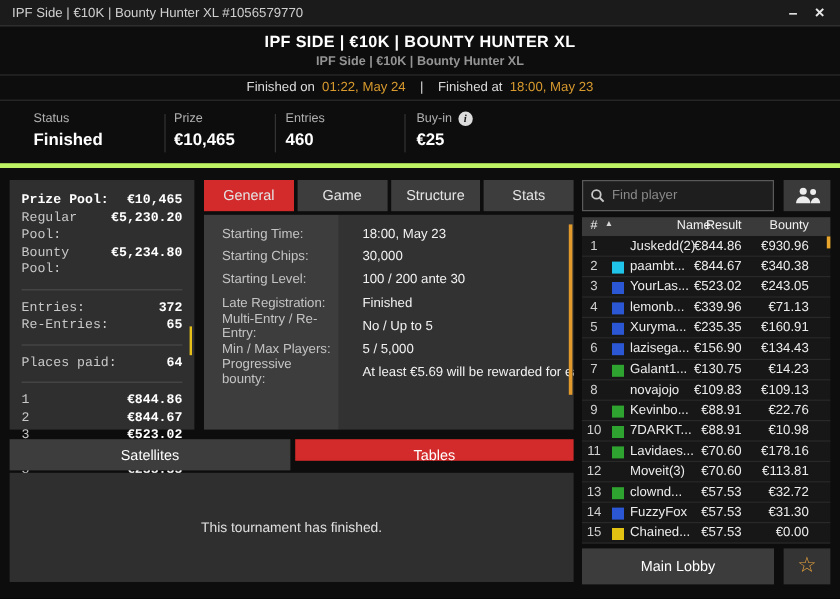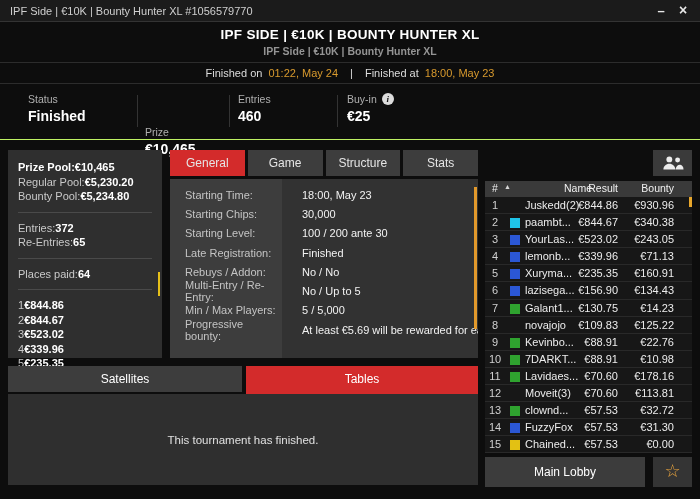--- a/index.html
+++ b/index.html
@@ -22,33 +22,33 @@
   .sub-title { position:absolute; top:45px; left:0; right:0; text-align:center; color:#949494;
                font-size:10.5px; font-weight:bold; }
 
   
   .timebar { position:absolute; top:62px; left:0; right:0; height:22px; border-top:1px solid #2c2c2c;
              border-bottom:1px solid #2c2c2c; display:flex; justify-content:center; align-items:center;
              gap:6px; font-size:11px; color:#dcdcdc; }
   .orange { color:#d89a2e; }
 
   
-  .statsrow { position:absolute; top:84px; left:0; right:0; height:56px; border-bottom:1px solid #bef264; }
+  .statsrow { position:absolute; top:84px; left:0; right:0; height:56px; border-bottom:4px solid #bef264; }
   .stat { position:absolute; top:9px; }
   .stat .slabel { color:#b0b0b0; font-size:10.5px; display:flex; align-items:center; gap:5px; }
   .stat .svalue { color:#fff; font-size:14px; font-weight:bold; margin-top:3px; }
   .stat-div { position:absolute; top:11px; height:32px; width:1px; background:#333; }
   .info-badge { display:inline-block; width:12px; height:12px; border-radius:50%; background:#dcdcdc;
                 color:#161616; font-size:9px; font-weight:bold; text-align:center; line-height:12px;
                 font-family:"Liberation Serif", serif; font-style:italic; }
 
   
   .left-panel { position:absolute; left:8px; top:150px; width:154px; height:208px; background:#2f2f2f;
                 padding:10px 10px 6px 10px; font-size:11px; }
-  .lp-row { display:flex; justify-content:flex-start; line-height:14.5px; }
+  .lp-row { display:flex; justify-content:space-between; line-height:14.5px;font-family:Liberation Mono, monospace; }
   .lp-row .lbl { color:#c9c9c9; }
   .lp-row .val { color:#fff; font-weight:bold; }
   .lp-row.strong .lbl { color:#fff; font-weight:bold; }
   .lp-div { border-top:1px solid #4a4a4a; margin:8px 0; }
   .payout-thumb { position:absolute; right:2px; top:122px; width:2px; height:24px; background:#e6c019; }
 
   
   .tabs-mid { position:absolute; left:170px; top:150px; width:308px; display:flex; gap:3px; }
   .tab { flex:1; height:26px; background:#3d3d3d; color:#e5e5e5; font-size:12px; text-align:center;
          line-height:26px; cursor:pointer; }
@@ -60,21 +60,21 @@
   .mid-labelcol { position:absolute; left:0; top:0; bottom:0; width:112px; background:#3d3d3d; }
   .mid-rows { position:absolute; left:0; top:6px; right:0; }
   .mid-row { display:flex; height:19.3px; align-items:center; }
   .mid-row .dlabel { width:112px; padding-left:15px; color:#c4c4c4; flex-shrink:0; }
   .mid-row .dvalue { padding-left:20px; color:#f2f2f2; white-space:nowrap; }
   .dvalue.link { color:#d89a2e; text-decoration:underline; cursor:pointer; }
   .mid-scroll { position:absolute; right:1px; top:8px; width:3px; height:142px; background:#e2992b; }
 
   
   .tab-satellites { position:absolute; left:8px; top:366px; width:234px; height:26px; }
-  .tab-tables { position:absolute; left:246px; top:366px; width:232px; height:28px; }
+  .tab-tables { position:absolute; left:246px; top:366px; width:232px; height:18px; }
   .tab-wide { background:#3d3d3d; color:#fff; font-size:12px; text-align:center; line-height:26px; cursor:pointer; }
   .tab-wide.active { background:#d32b2b; }
   .bottom-panel { position:absolute; left:8px; top:394px; width:470px; height:91px; background:#2f2f2f; }
   .bottom-panel .msg { position:absolute; top:40px; left:0; right:0; text-align:center; color:#e0e0e0;
                        font-size:11.5px; }
 
   
   .right-panel { position:absolute; left:485px; top:150px; width:207px; height:337px; }
   .search-box { position:absolute; left:0; top:0; width:160px; height:26px; background:#1e1e1e;
                 border:1px solid #5a5a5a; display:flex; align-items:center; padding:0 6px; gap:6px; }
@@ -126,21 +126,21 @@
     <span>Finished at</span>
     <span class="orange">18:00, May 23</span>
   </div>
 
   <div class="statsrow">
     <div class="stat" style="left:28px;">
       <div class="slabel">Status</div>
       <div class="svalue">Finished</div>
     </div>
     <div class="stat-div" style="left:137px;"></div>
-    <div class="stat" style="left:145px;margin-top:33px;">
+    <div class="stat" style="left:145px;">
       <div class="slabel">Prize</div>
       <div class="svalue">€10,465</div>
     </div>
     <div class="stat-div" style="left:229px;"></div>
     <div class="stat" style="left:238px;">
       <div class="slabel">Entries</div>
       <div class="svalue">460</div>
     </div>
     <div class="stat-div" style="left:337px;"></div>
     <div class="stat" style="left:347px;">
@@ -253,24 +253,20 @@
           <span class="dlabel">Starting Level:</span>
           <span class="dvalue">100 / 200 ante 30</span>
         </div>
 
 
         <div class="mid-row">
           <span class="dlabel">Late Registration:</span>
           <span class="dvalue">Finished</span>
         </div>
 
-        <div class="mid-row">
-          <span class="dlabel">Rebuys / Addon:</span>
-          <span class="dvalue">No / No</span>
-        </div>
 
         <div class="mid-row">
           <span class="dlabel">Multi-Entry / Re-Entry:</span>
           <span class="dvalue">No / Up to 5</span>
         </div>
 
         <div class="mid-row">
           <span class="dlabel">Min / Max Players:</span>
           <span class="dvalue">5 / 5,000</span>
         </div>
@@ -284,20 +280,27 @@
     <div class="mid-scroll"></div>
   </div>
 
   <div class="tab-wide tab-satellites">Satellites</div>
   <div class="tab-wide active tab-tables">Tables</div>
   <div class="bottom-panel">
     <div class="msg">This tournament has finished.</div>
   </div>
 
   <div class="right-panel">
+    <div class="search-box">
+      <svg width="12" height="12" viewBox="0 0 12 12">
+        <circle cx="5" cy="5" r="3.6" fill="none" stroke="#c8c8c8" stroke-width="1.5"></circle>
+        <line x1="7.8" y1="7.8" x2="11" y2="11" stroke="#c8c8c8" stroke-width="1.7"></line>
+      </svg>
+      <input type="text" placeholder="Find player" style="">
+    </div>
     <div class="people-btn">
       <svg width="22" height="14" viewBox="0 0 24 15" fill="#ececec">
         <circle cx="8" cy="3.6" r="3.2"></circle>
         <path d="M1.5 14.5c0-3.6 2.9-6.3 6.5-6.3s6.5 2.7 6.5 6.3z"></path>
         <circle cx="17" cy="4.2" r="2.7"></circle>
         <path d="M14.8 14.5c.5-3 2.3-5.2 5.2-5 1.9.2 3.4 2.3 3.5 5z"></path>
       </svg>
     </div>
 
     <div class="plist-header">
@@ -364,21 +367,21 @@
           <span class="pname">Galant1...</span>
           <span class="presult">€130.75</span>
           <span class="pbounty">€14.23</span>
         </div>
 
         <div class="prow">
           <span class="rank">8</span>
 
           <span class="pname">novajojo</span>
           <span class="presult">€109.83</span>
-          <span class="pbounty">€125.22</span>
+          <span class="pbounty">€109.13</span>
         </div>
 
         <div class="prow">
           <span class="rank">9</span>
           <span class="cicon" style="background: rgb(47, 163, 47);"></span>
           <span class="pname">Kevinbo...</span>
           <span class="presult">€88.91</span>
           <span class="pbounty">€22.76</span>
         </div>
 

